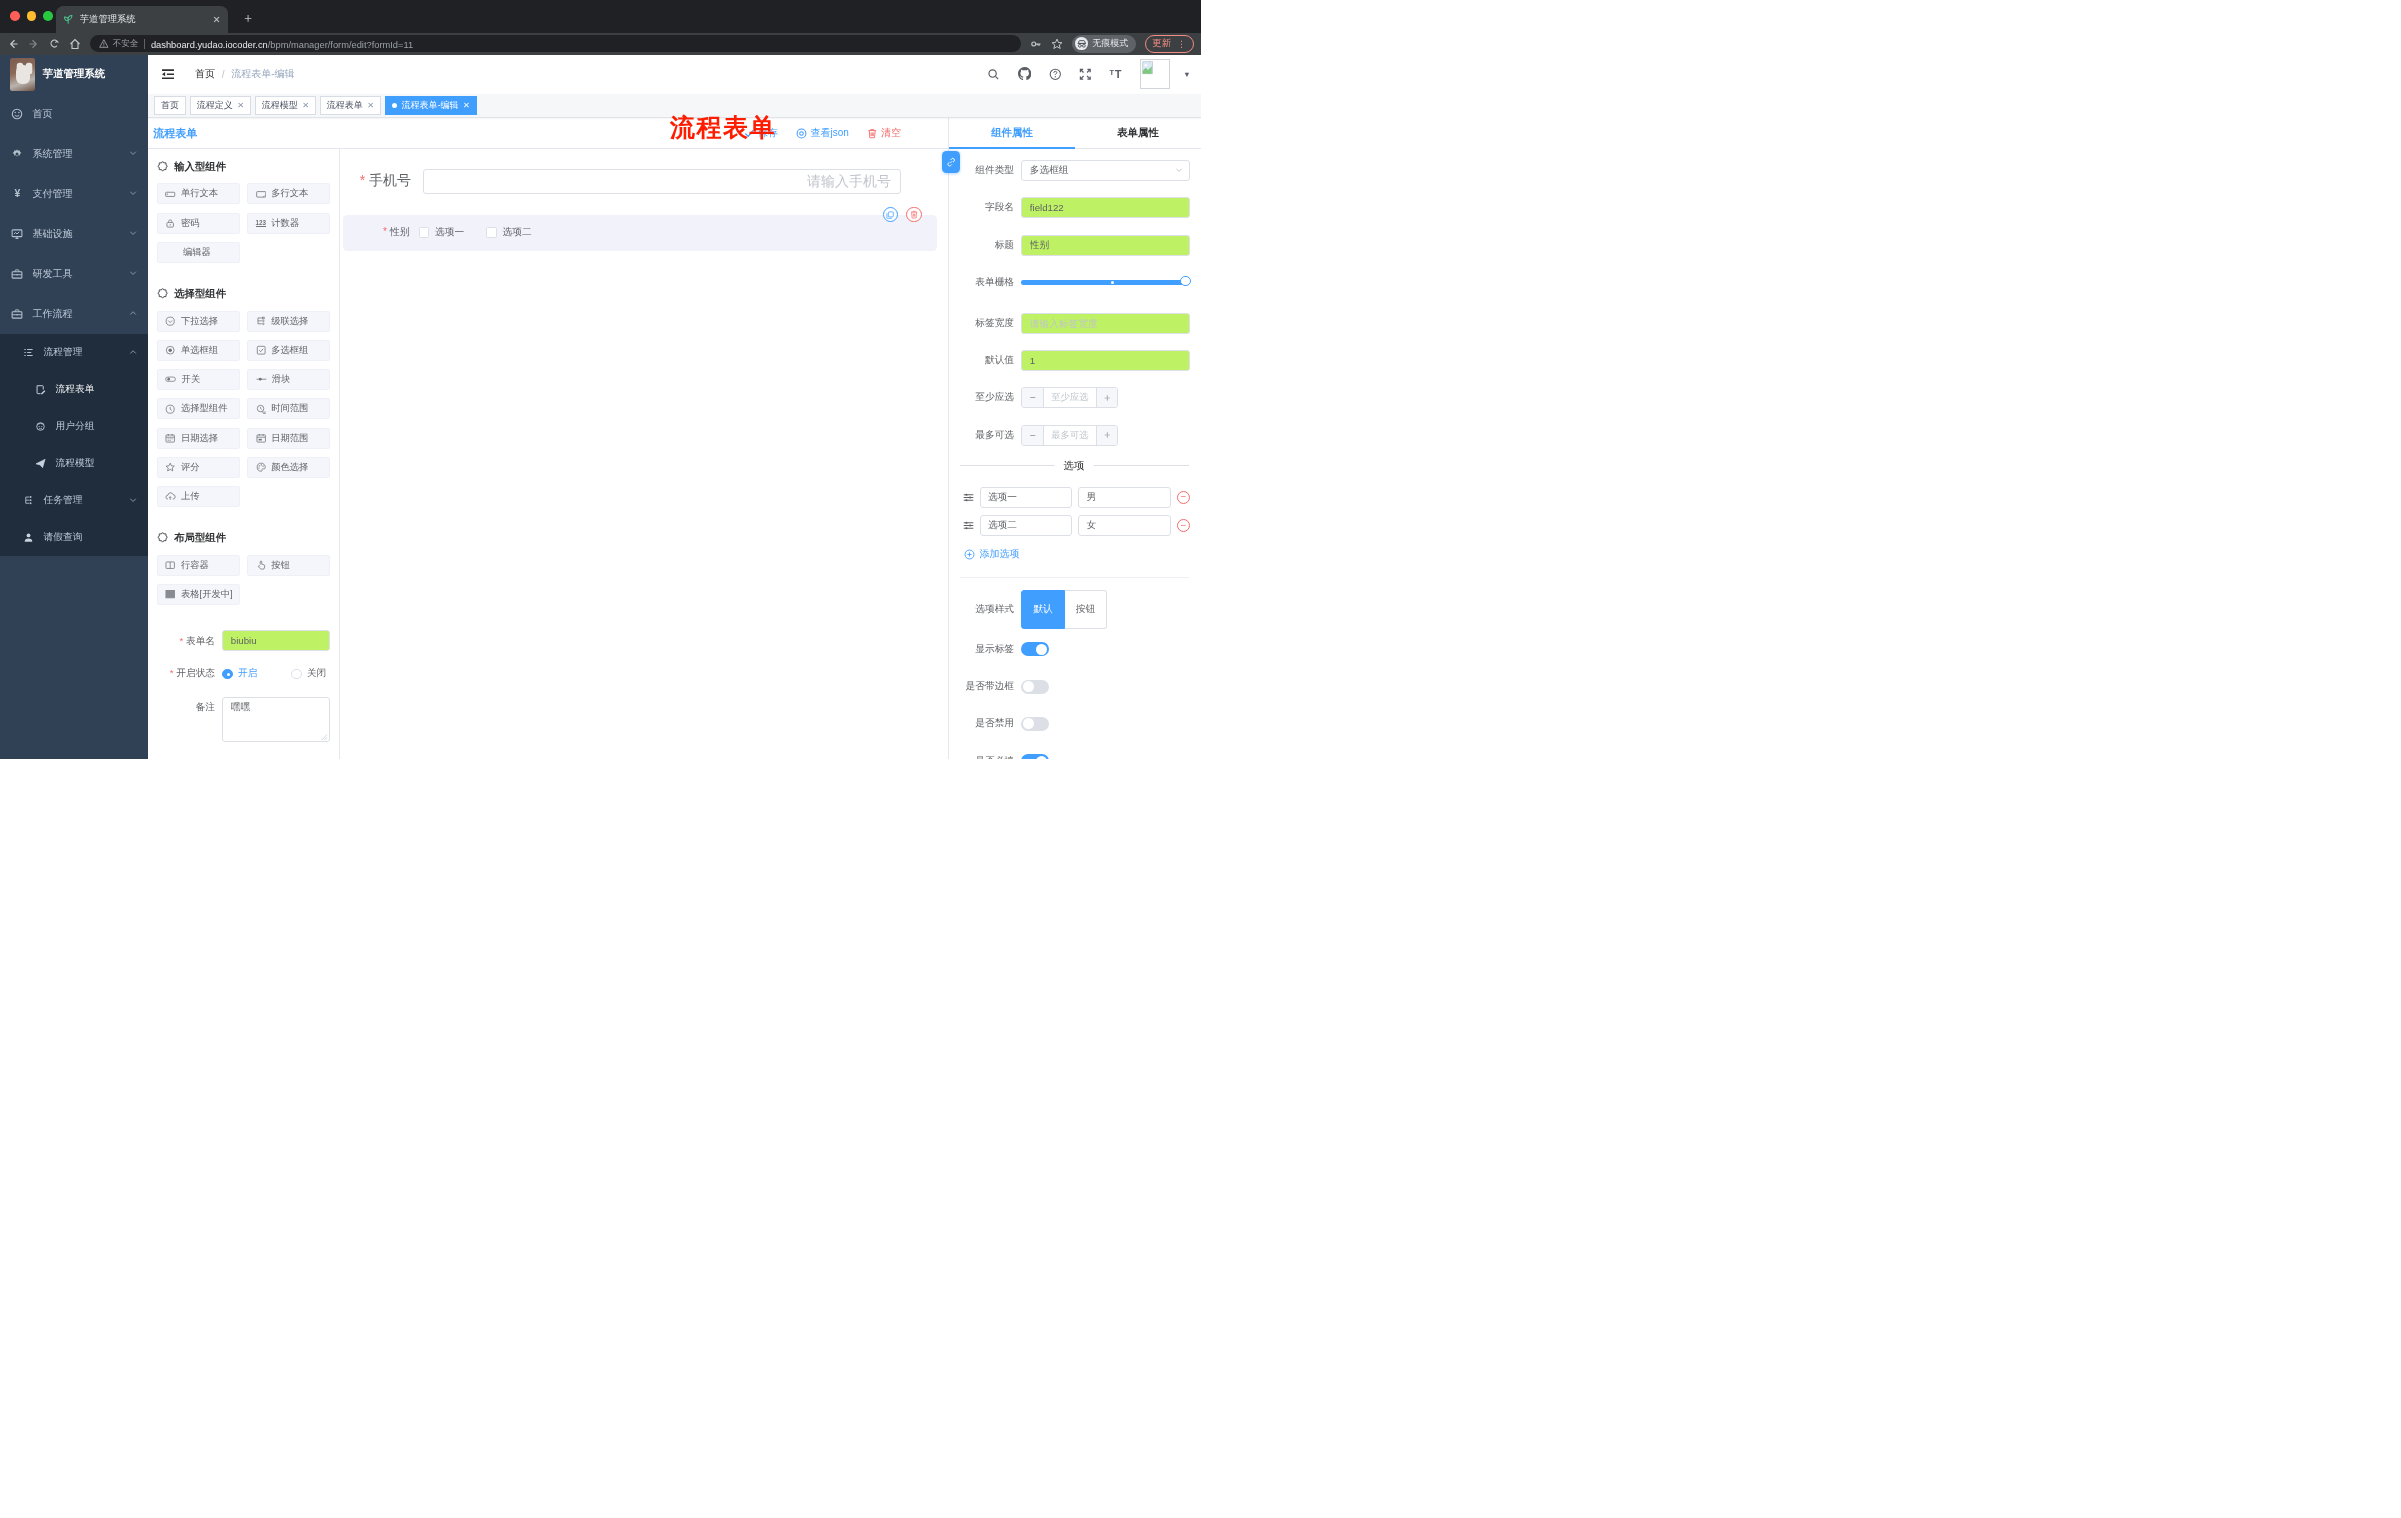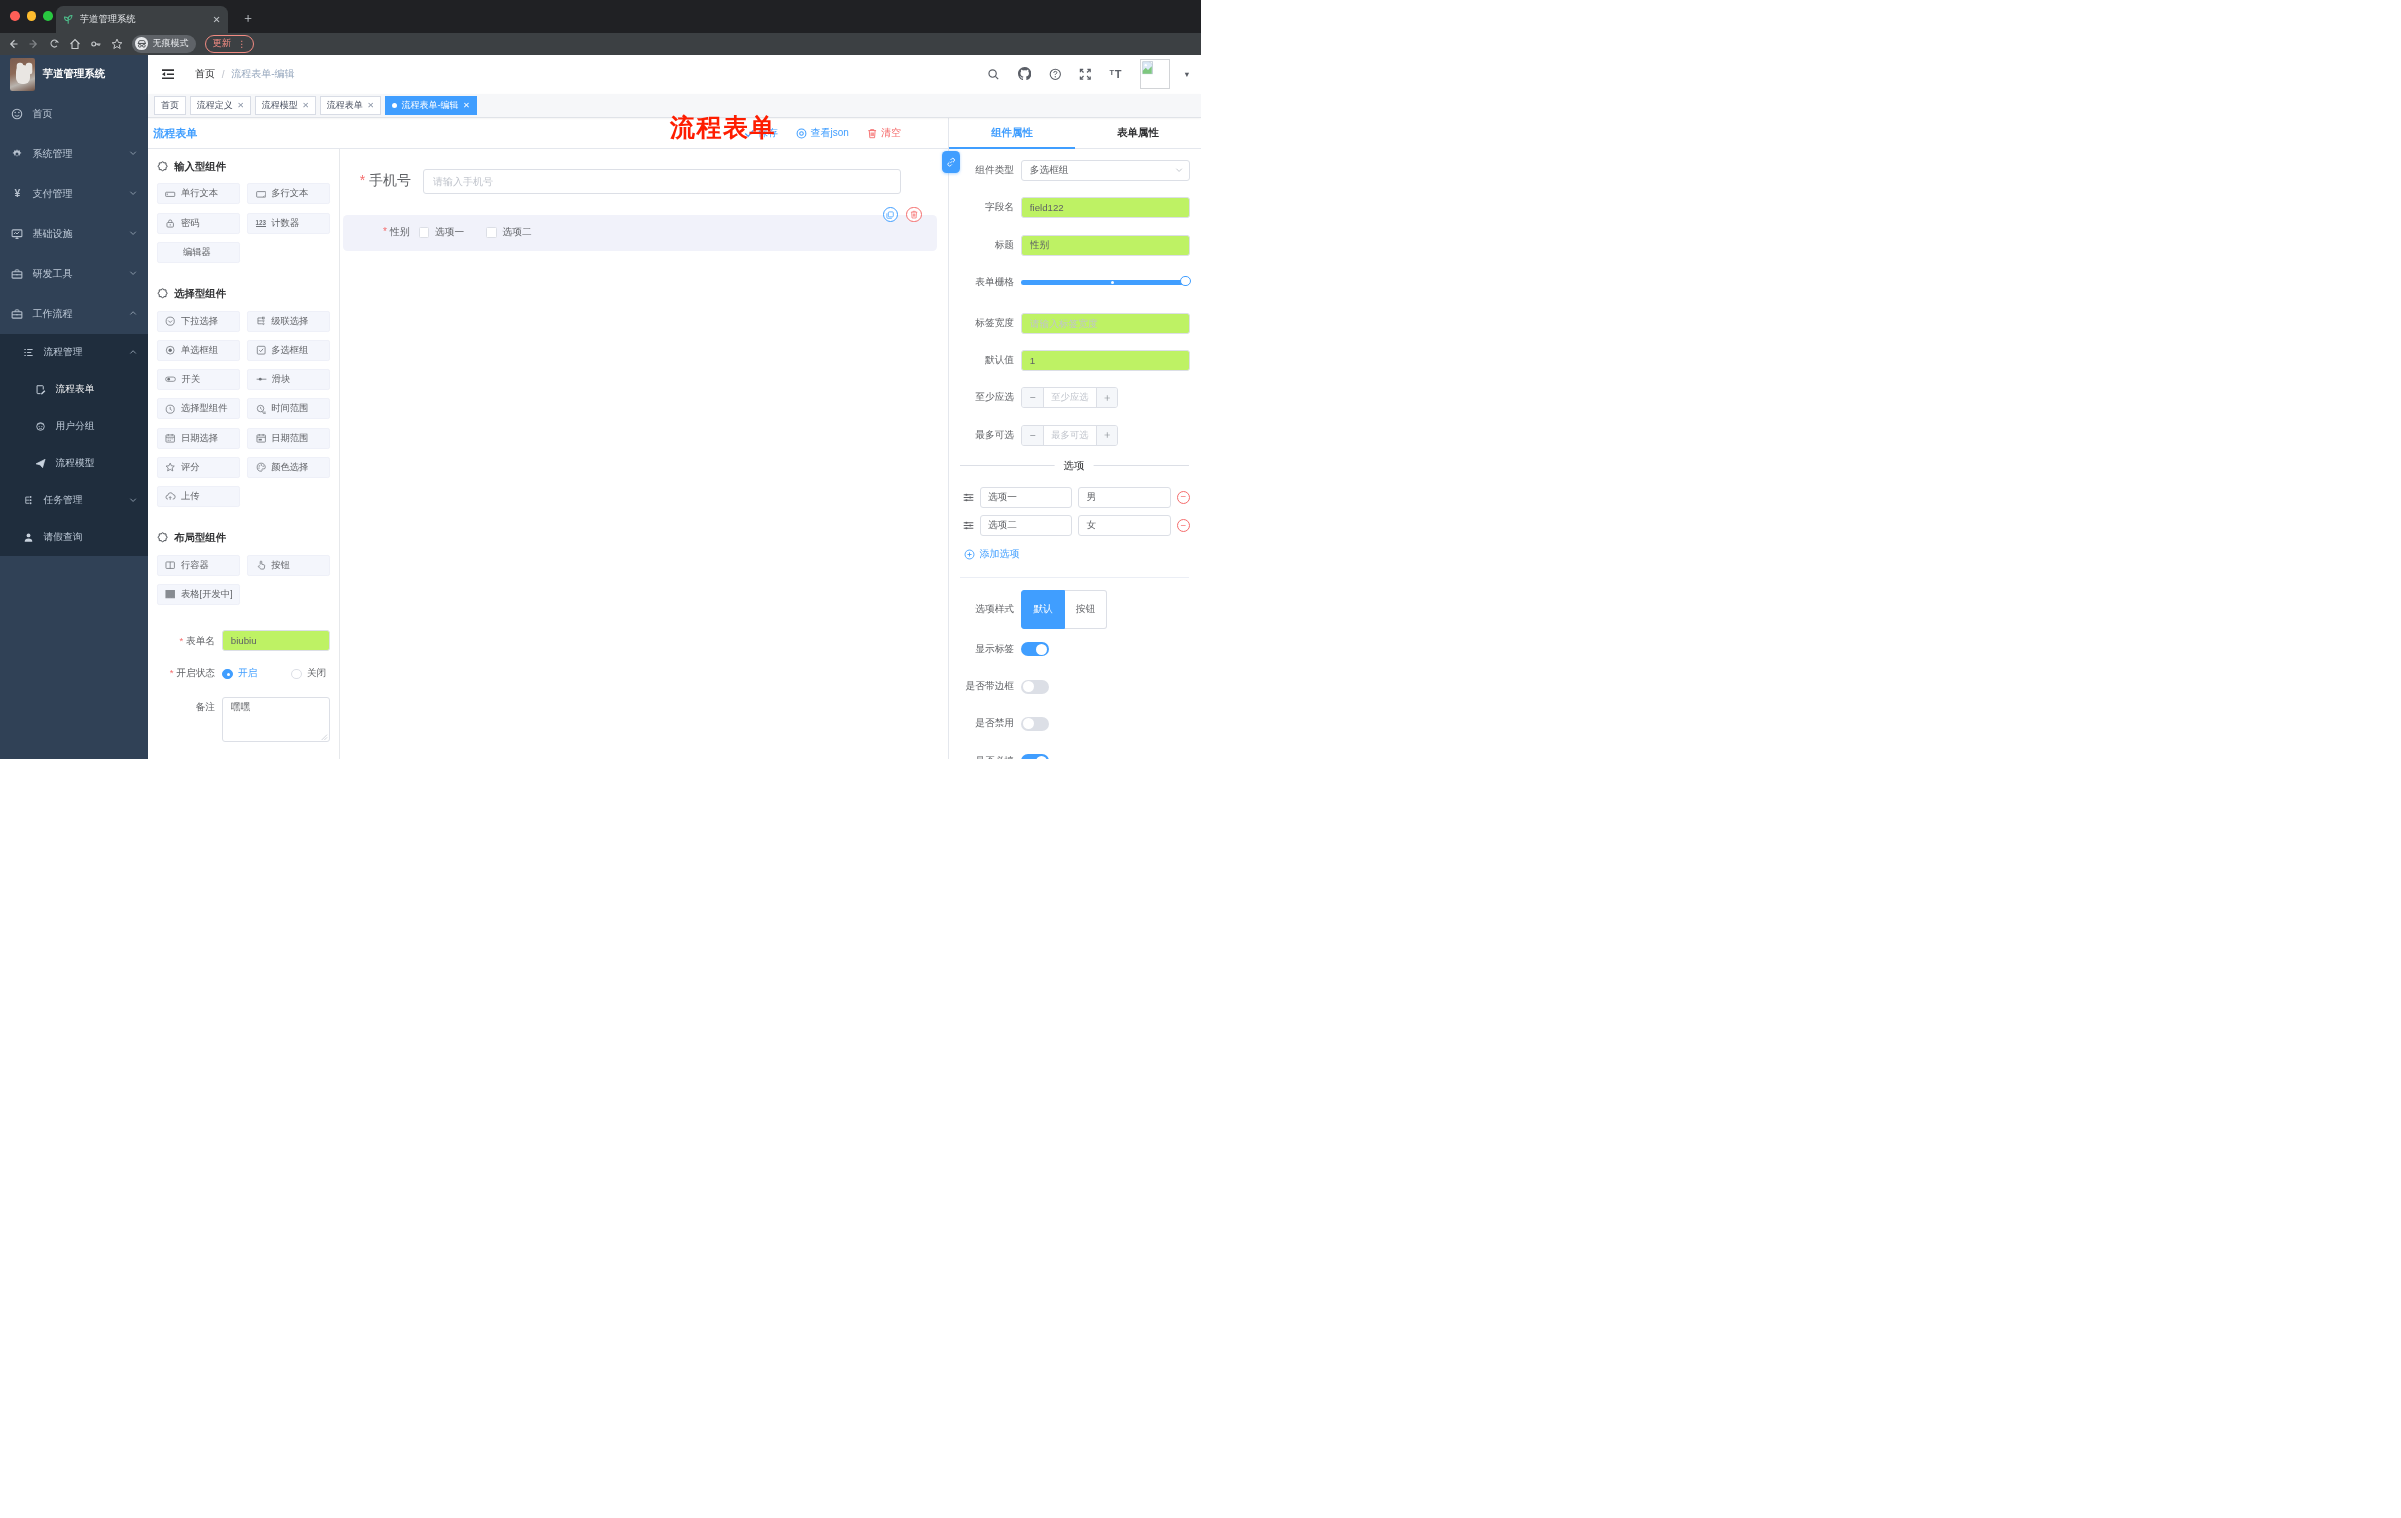--- a/index.html
+++ b/index.html
@@ -114,21 +114,21 @@
   .radio .rdot { width:10.4px; height:10.4px; border:0.7px solid #dcdfe6; border-radius:50%; background:#fff; flex:none; }
   .radio.sel { color:#409eff; }
   .radio.sel .rdot { background:#409eff; border-color:#409eff; position:relative; }
   .radio.sel .rdot:after { content:""; position:absolute; left:3.7px; top:3.7px; width:3px; height:3px; border-radius:50%; background:#fff; }
 
   
   .canvas { flex:1; position:relative; min-width:0; padding:0 0 0 3px; }
   .cfield { display:flex; align-items:center; margin:20px 47px 0 0; }
   .cfield .clab { width:68px; text-align:right; font-size:14px; color:#606266; flex:none; }
   .cfield .cin { flex:1; margin-left:12px; height:24.5px; border:0.7px solid #dcdfe6; border-radius:3px; padding:0 9px;
-    font-size:10px; color:#606266; outline:none; font-family:inherit; }
+    font-size:14px; color:#606266; outline:none; font-family:inherit;text-align:right; }
   .cfield .cin::placeholder { color:#c0c4cc; }
   .selblock { position:relative; margin:21.5px 11px 0 0; height:36px; background:#f1f2fa; border-radius:4.5px; }
   .selblock .brow { display:flex; align-items:center; padding:10.4px 0 0 40px; gap:0; }
   .selblock .blab { font-size:10px; color:#606266; margin-right:9px; }
   .cbx { display:flex; align-items:center; gap:6px; margin-right:22px; font-size:9.7px; color:#606266; }
   .cbx .box { width:10.4px; height:10.4px; border:0.7px solid #dcdfe6; border-radius:1.5px; background:#fff; flex:none; }
   .blk-actions { position:absolute; top:-8.2px; right:15px; display:flex; gap:8.2px; }
   .abtn { width:15.6px; height:15.6px; border-radius:50%; background:#fff; display:flex; align-items:center;
     justify-content:center; cursor:pointer; }
   .abtn.copy { border:0.7px solid #409eff; color:#409eff; }
@@ -221,20 +221,34 @@
     <span class="navic">
       <svg width="11" height="11" viewBox="0 0 16 16">
           <path d="M13 8 A5 5 0 1 1 8 3 M8 3 h3 M8 3 v3" stroke="#c7cacd" stroke-width="1.6" fill="none" transform="rotate(45 8 8)"></path>
         </svg>
     </span>
     <span class="navic">
       <svg width="12" height="12" viewBox="0 0 16 16">
           <path d="M2 8 L8 2 L14 8 M4 7 V14 H12 V7" stroke="#c7cacd" stroke-width="1.5" fill="none"></path>
         </svg>
     </span>
+    <div class="address">
+      <span class="warn">
+        <svg width="9.7" height="9" viewBox="0 0 14 13">
+            <path d="M7 1 L13 12 H1 Z" fill="none" stroke="#9aa0a6" stroke-width="1.3"></path>
+            <path d="M7 5 v3.2" stroke="#9aa0a6" stroke-width="1.3"></path>
+            <circle cx="7" cy="10" r=".8" fill="#9aa0a6"></circle>
+          </svg>
+        <span>不安全</span>
+      </span>
+      <span class="sep"></span>
+      <span style="white-space:nowrap;overflow:hidden">
+        <span class="host">dashboard.yudao.iocoder.cn</span><span class="path">/bpm/manager/form/edit?formId=11</span>
+      </span>
+    </div>
     <span class="navic">
       <svg width="12" height="12" viewBox="0 0 16 16">
           <circle cx="5" cy="8" r="2.6" fill="none" stroke="#c7cacd" stroke-width="1.5"></circle>
           <path d="M7.6 8 H14 M12 8 v2.5 M9.8 8 v1.8" stroke="#c7cacd" stroke-width="1.5" fill="none"></path>
         </svg>
     </span>
     <span class="navic">
       <svg width="12" height="12" viewBox="0 0 16 16">
           <path d="M8 1.5 L10 6 L14.5 6.3 L11 9.3 L12.2 14 L8 11.4 L3.8 14 L5 9.3 L1.5 6.3 L6 6 Z" fill="none" stroke="#c7cacd" stroke-width="1.3"></path>
         </svg>

